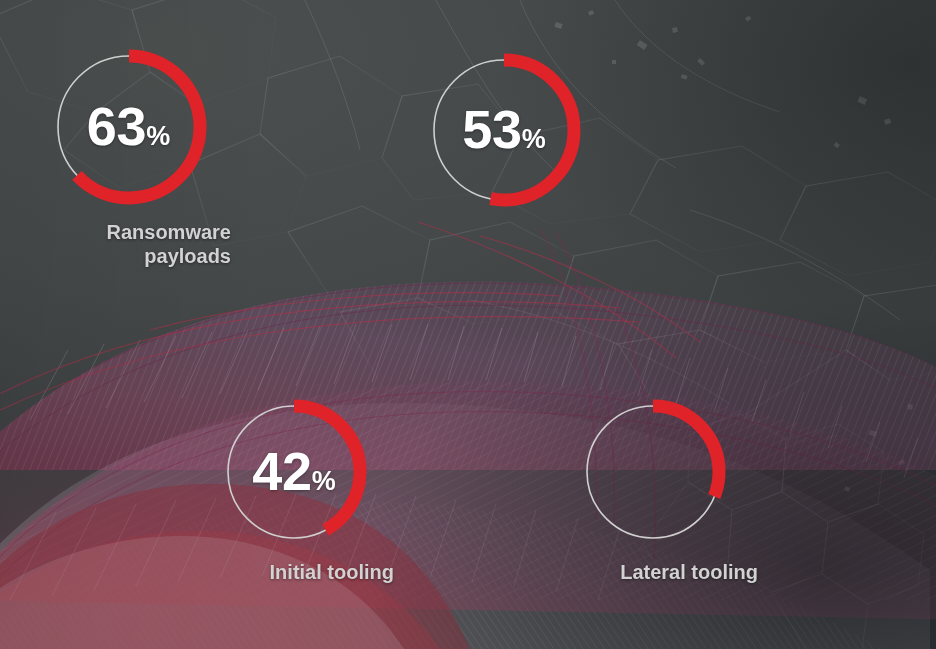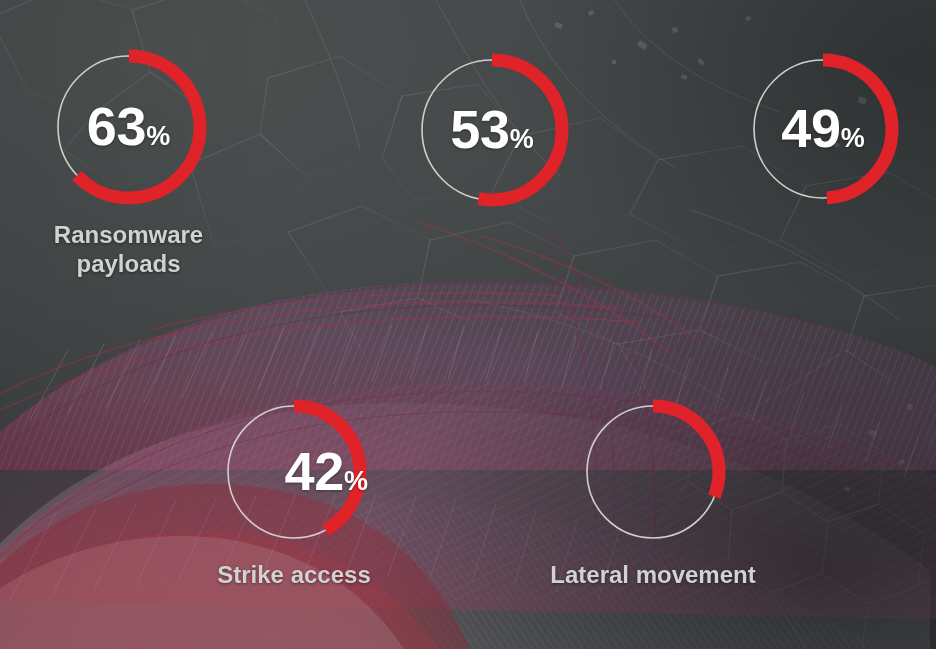--- a/index.html
+++ b/index.html
@@ -56,30 +56,31 @@
     letter-spacing: -0.02em;
     line-height: 1;
     white-space: nowrap;
     text-shadow: 0 1px 3px rgba(0,0,0,0.35);
   }
   .donut-value .num { font-size: 54px; }
   .donut-value .pct { font-size: 27px; font-weight: 700; letter-spacing: 0; }
   .donut-label {
     margin-top: 14px;
     color: #d2d2d2;
-    font-size: 24px;
+    font-size: 20px;
     font-weight: 700;
     line-height: 1.22;
     text-shadow: 0 1px 3px rgba(0,0,0,0.45);
     white-space: pre-line;
+    text-align: right;
   }
 
   
   #card-0 { left: 26px;  top: 48px;  width: 205px; }
-  #card-1 { left: 372px; top: 52px;  width: 240px; }
+  #card-1 { left: 384px; top: 52px;  width: 240px; }
   #card-2 { left: 723px; top: 52px;  width: 200px; }
   #card-3 { left: 194px; top: 398px; width: 200px; }
   #card-4 { left: 548px; top: 398px; width: 210px; }
 </style>
 </head>
 <body>
 
 <div id="stage">
 
   <div class="bg-layer bg-base"></div>
@@ -308,47 +309,38 @@
         <circle cx="78" cy="78" r="70" fill="none" stroke="#cfcfcf" stroke-width="1.6"></circle>
         <circle cx="78" cy="78" r="70" fill="none" stroke="#e02229" stroke-width="13" stroke-linecap="butt" transform="rotate(-90 78 78)" stroke-dasharray="233.1 206.7"></circle>
       </svg>
       <div class="donut-value">
         <span class="num">53</span><span class="pct">%</span>
       </div>
     </div>
   </div>
 
   <div class="donut" id="card-2">
-    <div class="donut-ring" style="width:154px;height:154px;">
-      <svg width="154" height="154" viewBox="0 0 154 154">
-        <circle cx="77" cy="77" r="69" fill="none" stroke="#cfcfcf" stroke-width="1.6"></circle>
-        <circle cx="77" cy="77" r="69" fill="none" stroke="#e02229" stroke-width="13" stroke-linecap="butt" transform="rotate(-90 77 77)" stroke-dasharray="212.4 221.1"></circle>
-      </svg>
-      <div class="donut-value">
-        <span class="num">49</span><span class="pct">%</span>
-      </div>
-    </div>
   </div>
 
   <div class="donut" id="card-3">
-    <div class="donut-ring" style="width:148px;height:148px;text-align:right;">
+    <div class="donut-ring" style="width:148px;height:148px;">
       <svg width="148" height="148" viewBox="0 0 148 148">
         <circle cx="74" cy="74" r="66" fill="none" stroke="#cfcfcf" stroke-width="1.6"></circle>
         <circle cx="74" cy="74" r="66" fill="none" stroke="#e02229" stroke-width="13" stroke-linecap="butt" transform="rotate(-90 74 74)" stroke-dasharray="174.2 240.5"></circle>
       </svg>
       <div class="donut-value">
         <span class="num">42</span><span class="pct">%</span>
       </div>
     </div>
-    <div class="donut-label">Strike access</div>
+    <div class="donut-label">Initial tooling</div>
   </div>
 
   <div class="donut" id="card-4">
     <div class="donut-ring" style="width:148px;height:148px;">
       <svg width="148" height="148" viewBox="0 0 148 148">
         <circle cx="74" cy="74" r="66" fill="none" stroke="#cfcfcf" stroke-width="1.6"></circle>
         <circle cx="74" cy="74" r="66" fill="none" stroke="#e02229" stroke-width="13" stroke-linecap="butt" transform="rotate(-90 74 74)" stroke-dasharray="128.6 286.1"></circle>
       </svg>
     </div>
-    <div class="donut-label">Lateral movement</div>
+    <div class="donut-label">Lateral tooling</div>
   </div>
 
 </div>
 
 </body></html>

